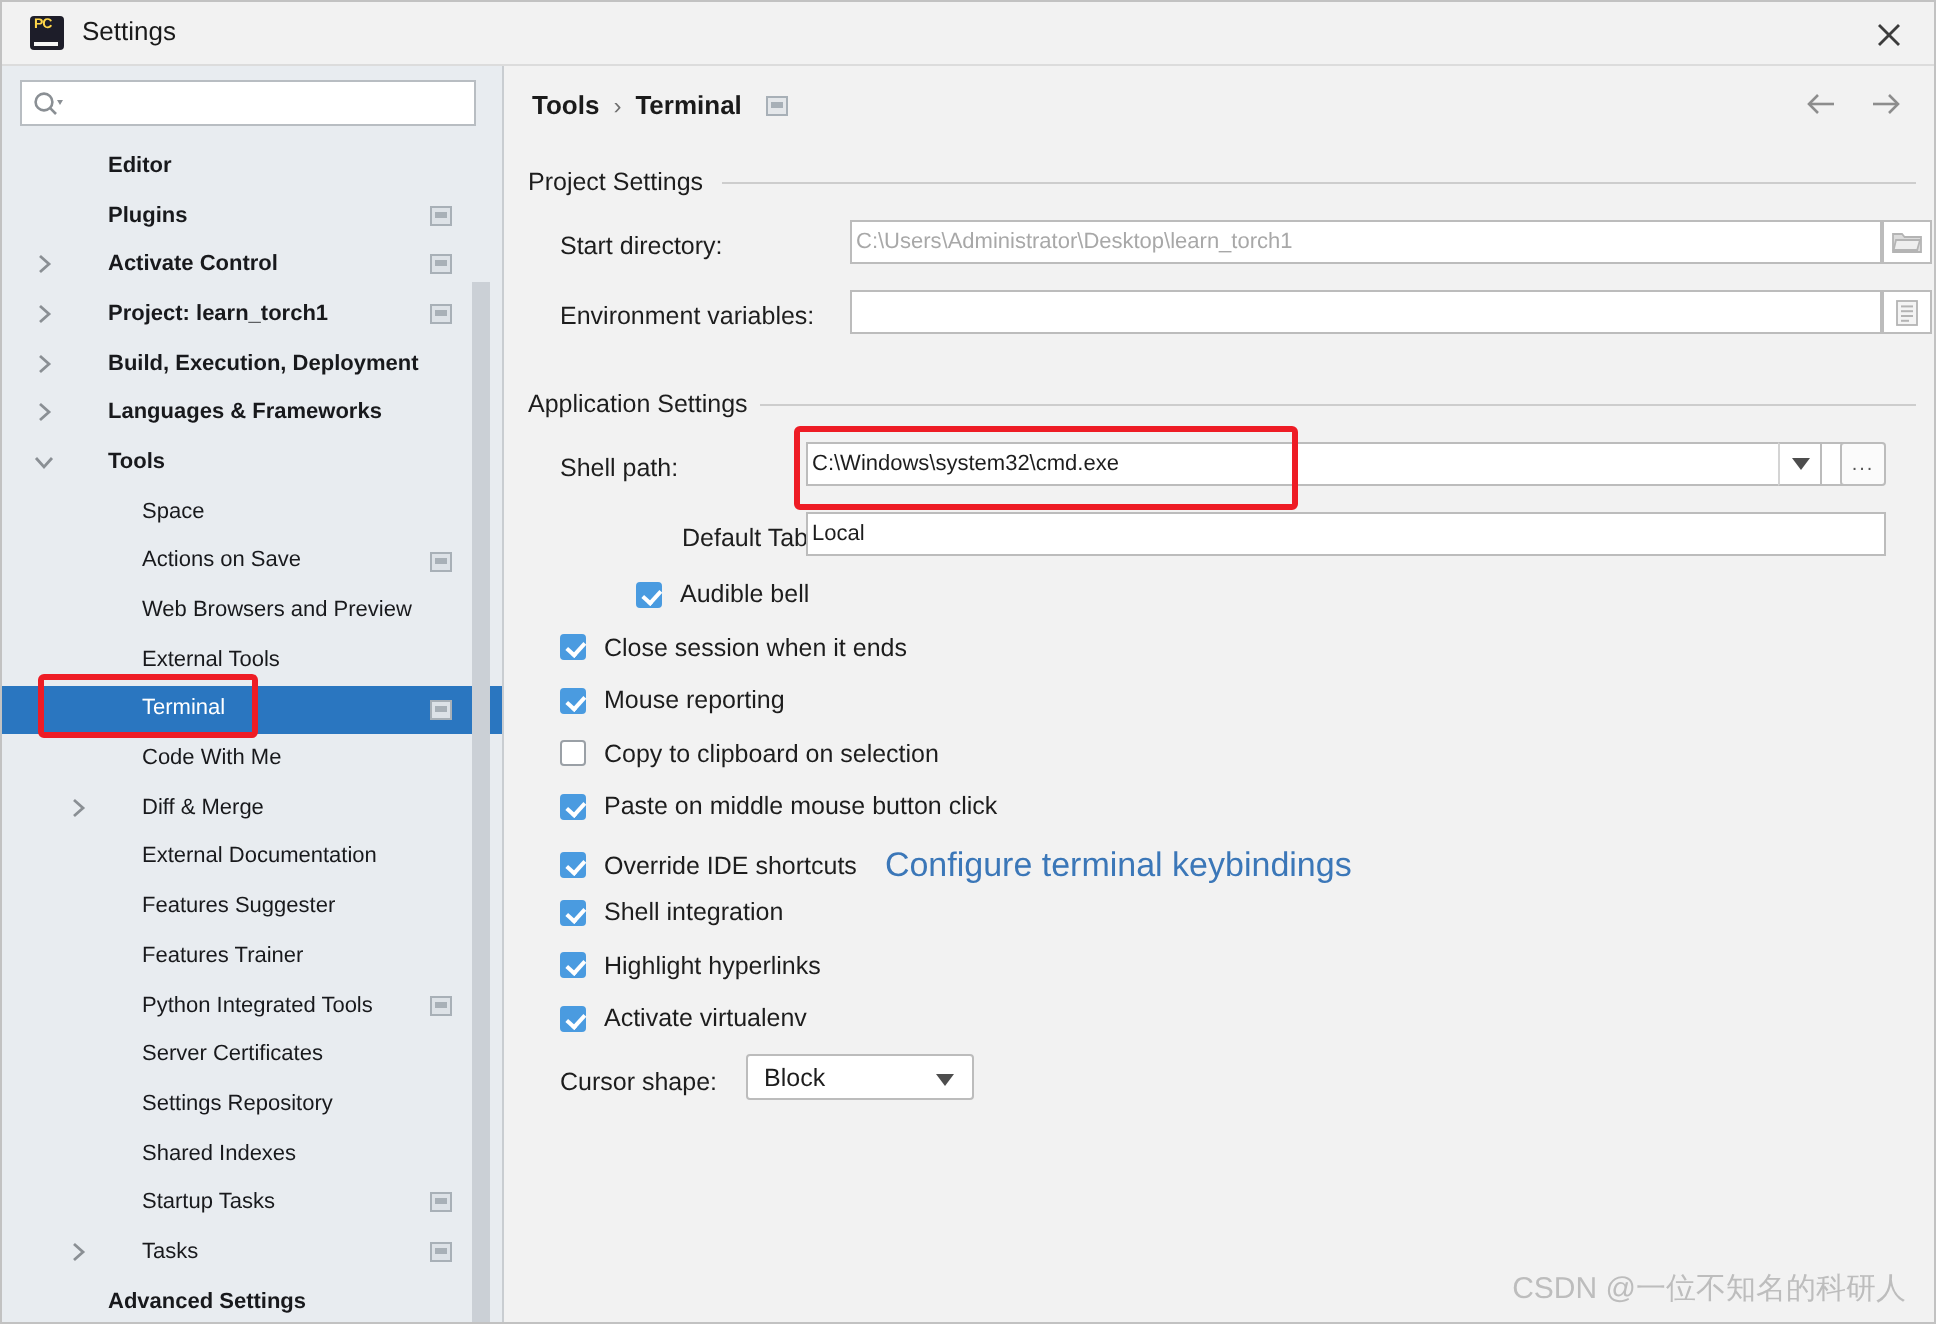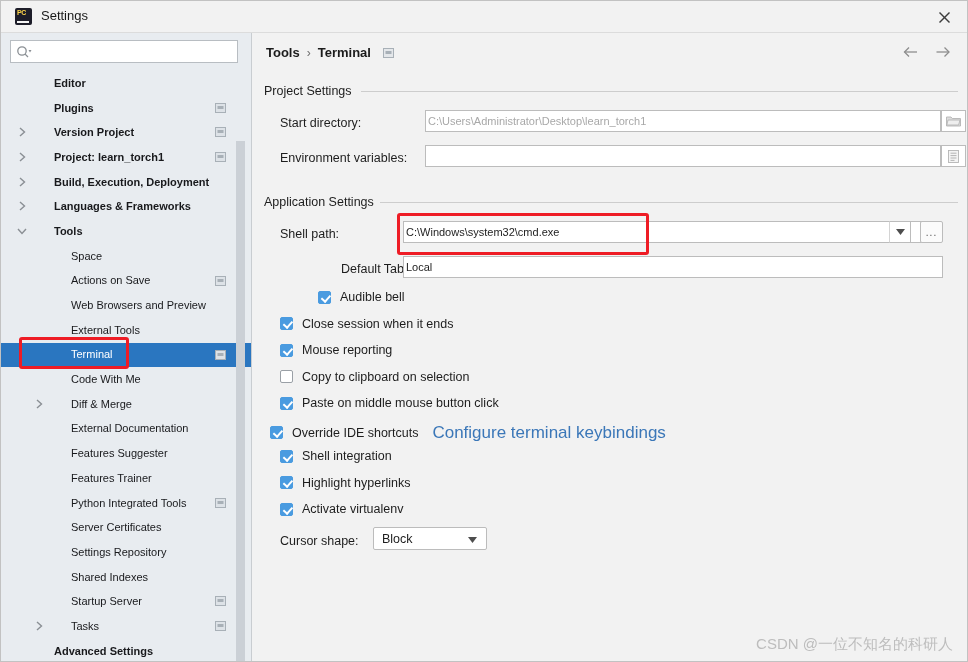--- a/index.html
+++ b/index.html
@@ -321,21 +321,21 @@
           <span class="lbl">Plugins</span>
           <svg class="badge-icon" viewBox="0 0 11 10">
             <rect x="0.5" y="0.5" width="10" height="9" fill="#dde2e7" stroke="#a8b0b7"></rect>
             <rect x="2.5" y="3" width="6" height="3" fill="#a8b0b7"></rect>
           </svg>
         </div>
         <div class="tree-item lvl0 bold">
           <svg class="arrow" viewBox="0 0 12 12">
             <polyline points="4,2 8.5,6 4,10" fill="none" stroke="#8a8f94" stroke-width="1.4"></polyline>
           </svg>
-          <span class="lbl">Version Project</span>
+          <span class="lbl">Activate Control</span>
           <svg class="badge-icon" viewBox="0 0 11 10">
             <rect x="0.5" y="0.5" width="10" height="9" fill="#dde2e7" stroke="#a8b0b7"></rect>
             <rect x="2.5" y="3" width="6" height="3" fill="#a8b0b7"></rect>
           </svg>
         </div>
         <div class="tree-item lvl0 bold">
           <svg class="arrow" viewBox="0 0 12 12">
             <polyline points="4,2 8.5,6 4,10" fill="none" stroke="#8a8f94" stroke-width="1.4"></polyline>
           </svg>
           <span class="lbl">Project: learn_torch1</span>
@@ -413,21 +413,21 @@
         <div class="tree-item lvl1">
           <span class="lbl">Server Certificates</span>
         </div>
         <div class="tree-item lvl1">
           <span class="lbl">Settings Repository</span>
         </div>
         <div class="tree-item lvl1">
           <span class="lbl">Shared Indexes</span>
         </div>
         <div class="tree-item lvl1">
-          <span class="lbl">Startup Server</span>
+          <span class="lbl">Startup Tasks</span>
           <svg class="badge-icon" viewBox="0 0 11 10">
             <rect x="0.5" y="0.5" width="10" height="9" fill="#dde2e7" stroke="#a8b0b7"></rect>
             <rect x="2.5" y="3" width="6" height="3" fill="#a8b0b7"></rect>
           </svg>
         </div>
         <div class="tree-item lvl1">
           <svg class="arrow" viewBox="0 0 12 12">
             <polyline points="4,2 8.5,6 4,10" fill="none" stroke="#8a8f94" stroke-width="1.4"></polyline>
           </svg>
           <span class="lbl">Tasks</span>
@@ -522,21 +522,21 @@
           <span class="cblabel">Mouse reporting</span>
         </div>
         <div class="cbrow" style="left: 27px; top: 336.5px; text-align: center;">
           <span class="cbox"></span>
           <span class="cblabel">Copy to clipboard on selection</span>
         </div>
         <div class="cbrow" style="left: 27px; top: 363px;">
           <span class="cbox checked"></span>
           <span class="cblabel">Paste on middle mouse button click</span>
         </div>
-        <div class="cbrow" style="left: 17px; top: 389.5px;">
+        <div class="cbrow" style="left: 27px; top: 389.5px;">
           <span class="cbox checked"></span>
           <span class="cblabel">Override IDE shortcuts</span>
           <span class="inline-link">Configure terminal keybindings</span>
         </div>
         <div class="cbrow" style="left: 27px; top: 416px;">
           <span class="cbox checked"></span>
           <span class="cblabel">Shell integration</span>
         </div>
         <div class="cbrow" style="left: 27px; top: 442.5px;">
           <span class="cbox checked"></span>

